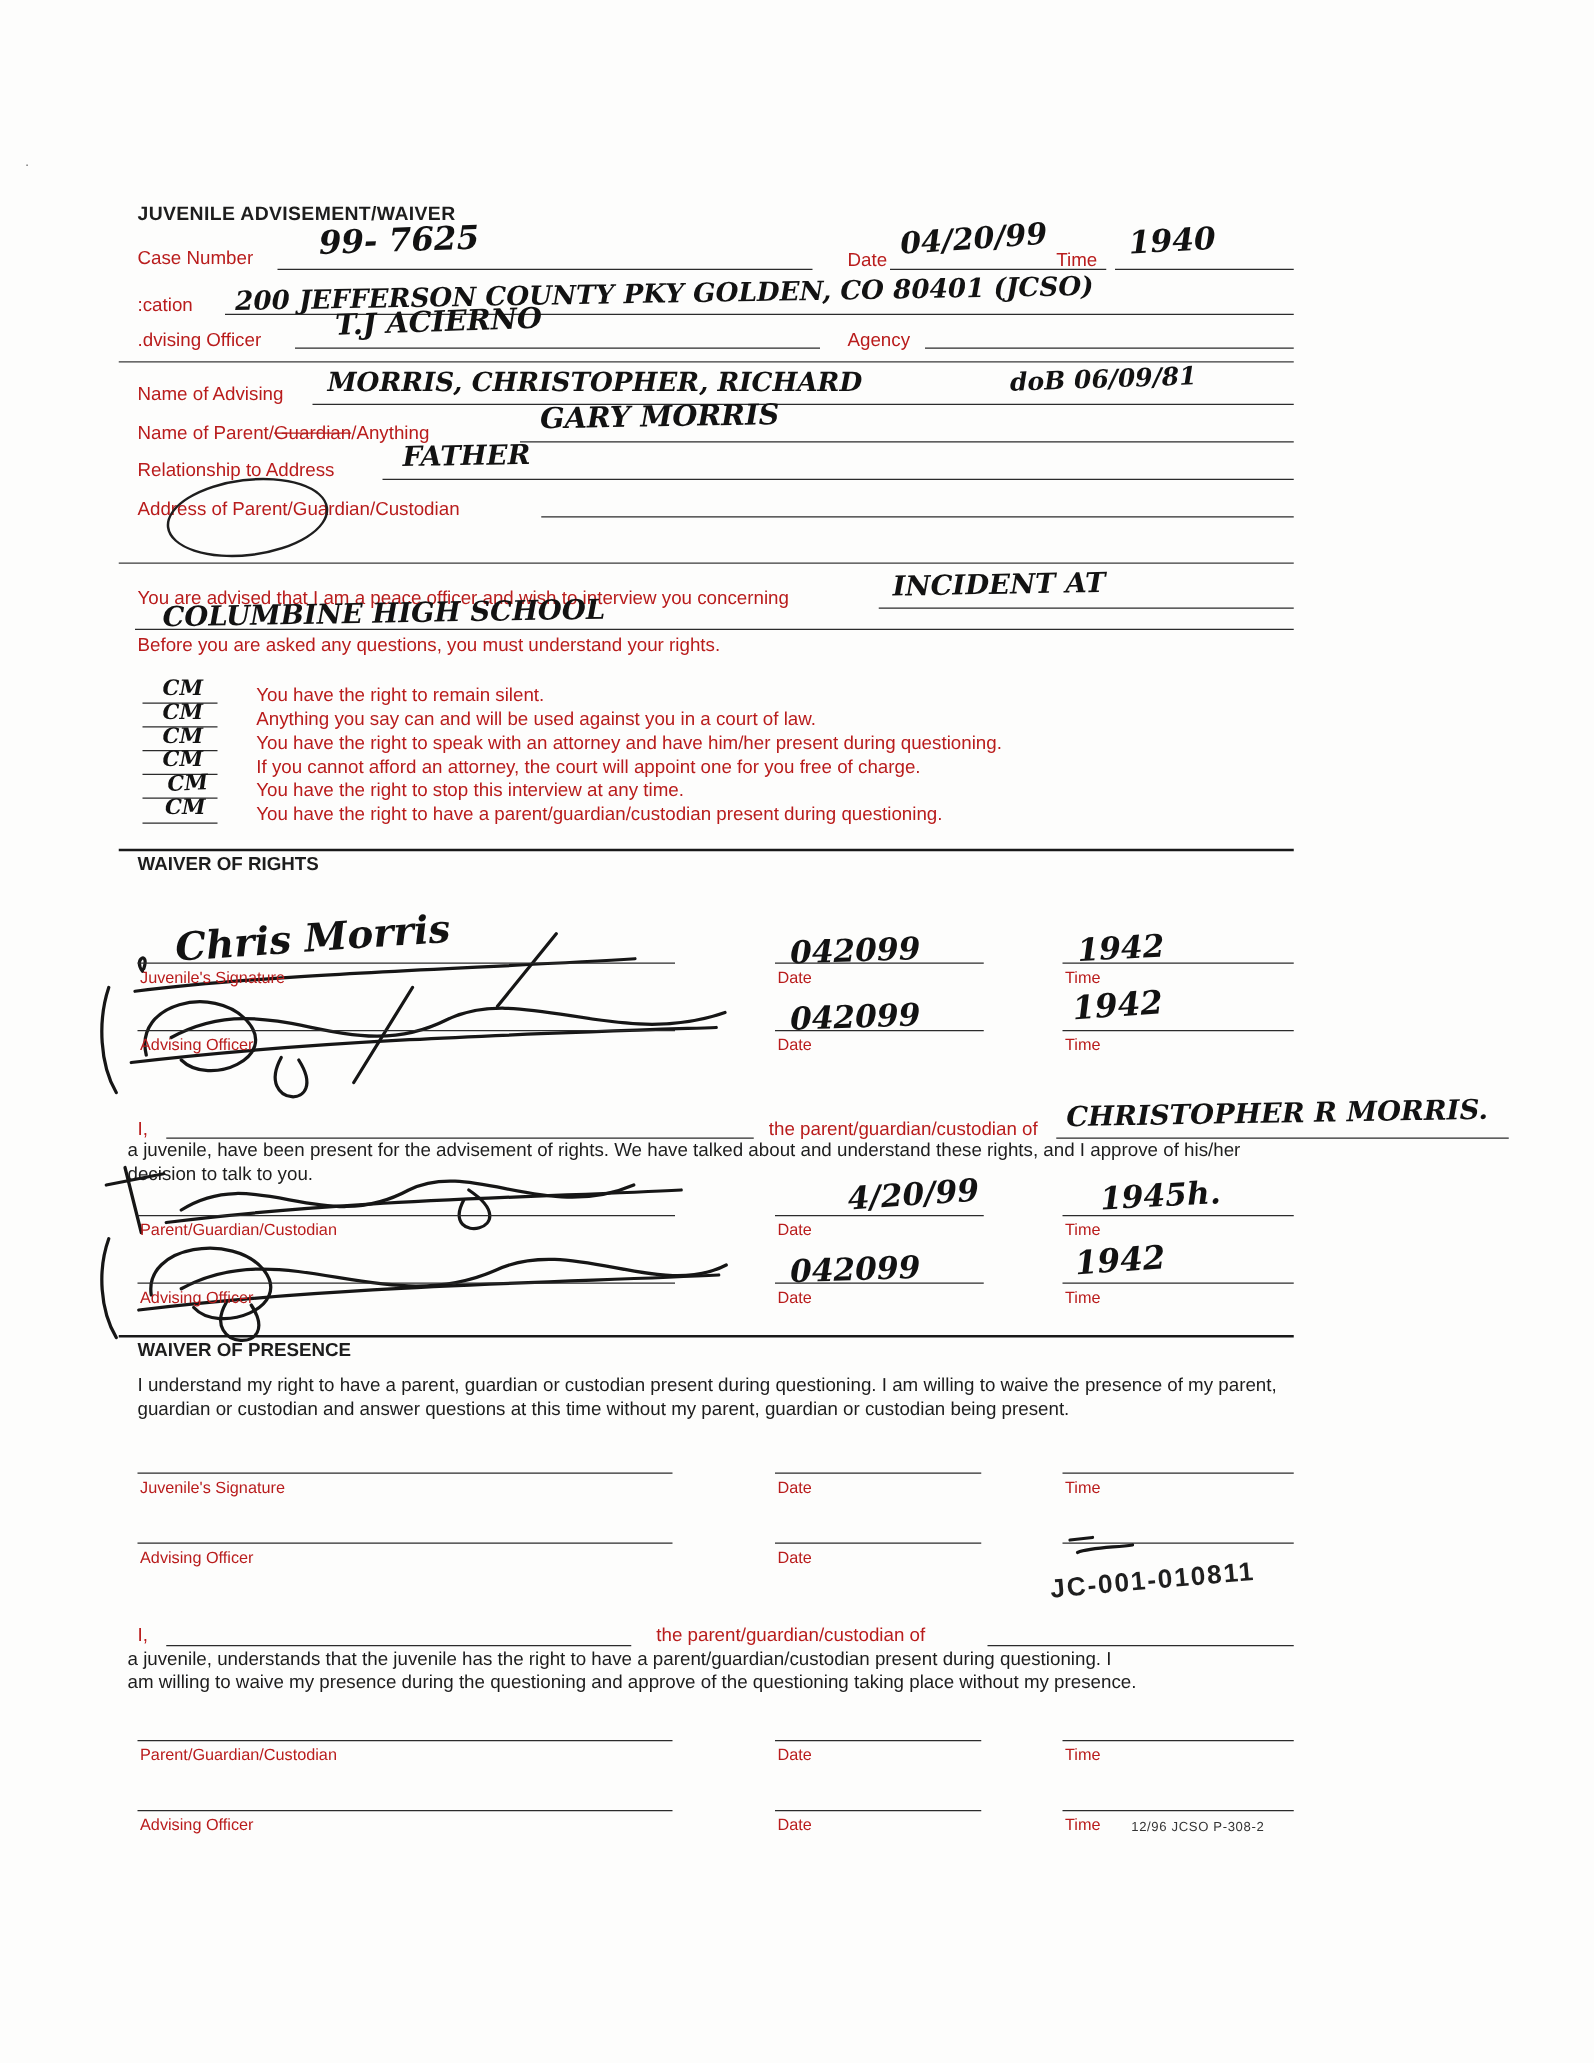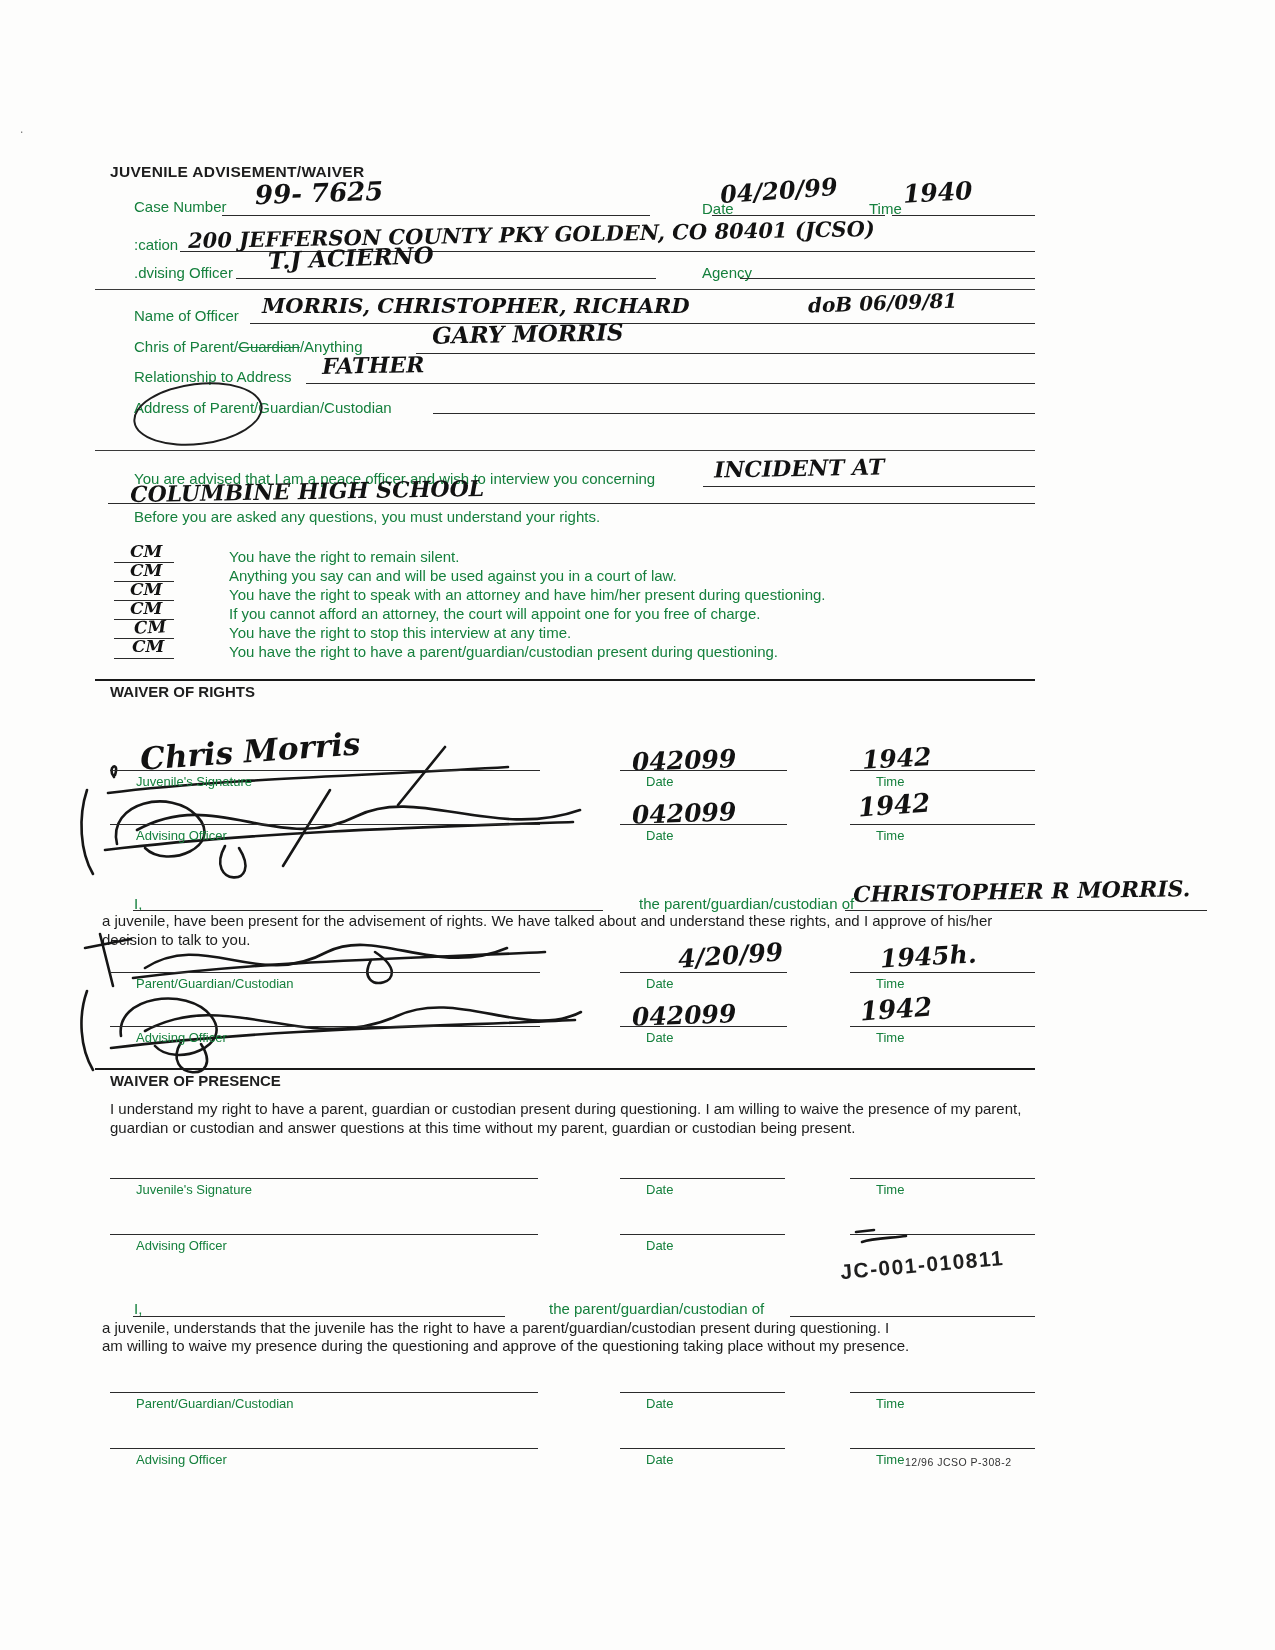--- a/index.html
+++ b/index.html
@@ -1,19 +1,19 @@
 <!DOCTYPE html>
 <html><head>
 <meta charset="utf-8">
 <style>
   html,body{margin:0;padding:0;background:#e8e8e8;}
   .page{position:relative;width:1275px;height:1650px;background:#fdfdfc;overflow:hidden;
         font-family:"Liberation Sans",sans-serif;color:#1d1d1d;}
   .abs{position:absolute;white-space:nowrap;}
-  .lbl{font-size:15px;color:#15803d;margin-left:24px;}
+  .lbl{font-size:15px;color:#b91c1c;}
   .sm{font-size:13px;}
   .para{font-size:15px;line-height:18.5px;white-space:normal;}
   .b{font-weight:bold;}
   .ctr{text-align:left;}
   .ln{border-bottom:1.7px solid #2b2b2b;height:0;}
   .thin{border-bottom:1.4px solid #3a3a3a;}
   .thick{border-bottom:2.6px solid #191919;}
   .hw{font-family:"DejaVu Serif",serif;font-style:italic;font-weight:700;color:#121212;}
   .struck{text-decoration:line-through;}
   .stamp{font-weight:bold;font-size:21px;letter-spacing:1.5px;color:#1f1f1f;}
@@ -47,26 +47,26 @@
   <div class="abs ln" style="left:180px;top:251px;width:855px;"></div>
 
   <div class="abs lbl" style="left:110px;top:264px;">.dvising Officer</div>
   <div class="abs hw" style="left:268px;top:244px;font-size:23px;transform:rotate(-2deg);">T.J ACIERNO</div>
   <div class="abs ln" style="left:236px;top:278px;width:420px;"></div>
   <div class="abs lbl" style="left:678px;top:264px;">Agency</div>
   <div class="abs ln" style="left:740px;top:278px;width:295px;"></div>
 
   <div class="abs thin" style="left:95px;top:289px;width:940px;"></div>
 
-  <div class="abs lbl" style="left:110px;top:307px;">Name of Officer</div>
+  <div class="abs lbl" style="left:110px;top:307px;">Name of Advising</div>
   <div class="abs hw" style="left:262px;top:293px;font-size:21px;">MORRIS, CHRISTOPHER, RICHARD</div>
   <div class="abs hw" style="left:808px;top:291px;font-size:20px;transform:rotate(-2deg);">doB 06/09/81</div>
   <div class="abs ln" style="left:250px;top:323px;width:785px;"></div>
 
-  <div class="abs lbl" style="left:110px;top:338px;"><span>Chris of Parent/</span><span class="struck">Guardian</span><span>/Anything</span></div>
+  <div class="abs lbl" style="left:110px;top:338px;"><span>Name of Parent/</span><span class="struck">Guardian</span><span>/Anything</span></div>
   <div class="abs hw" style="left:432px;top:320px;font-size:23px;transform:rotate(-1deg);">GARY MORRIS</div>
   <div class="abs ln" style="left:416px;top:353px;width:619px;"></div>
 
   <div class="abs lbl" style="left:110px;top:368px;">Relationship to Address</div>
   <div class="abs hw" style="left:322px;top:352px;font-size:22px;transform:rotate(-1deg);">FATHER</div>
   <div class="abs ln" style="left:306px;top:383px;width:729px;"></div>
 
   <div class="abs lbl" style="left:110px;top:399px;">Address of Parent/Guardian/Custodian</div>
   <div class="abs ln" style="left:433px;top:413px;width:602px;"></div>
   <div class="abs circle" style="left:133px;top:383px;width:126px;height:58px;transform:rotate(-7deg);"></div>

